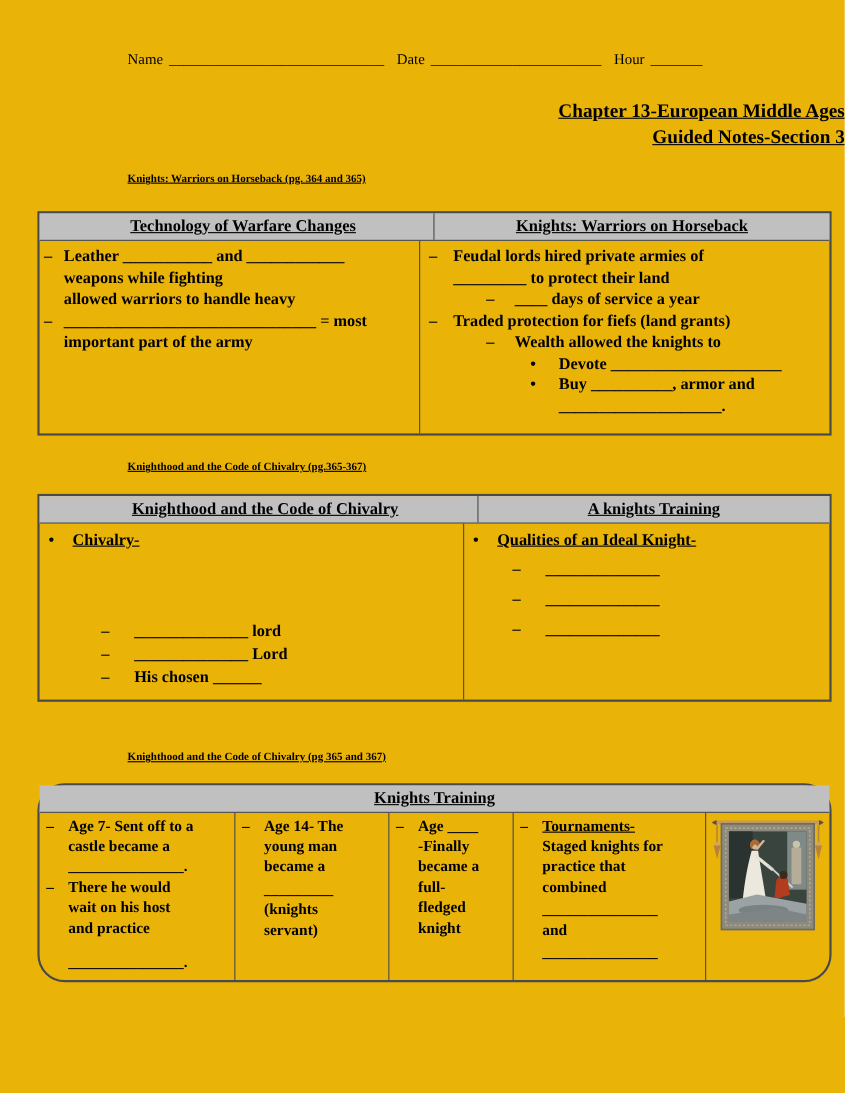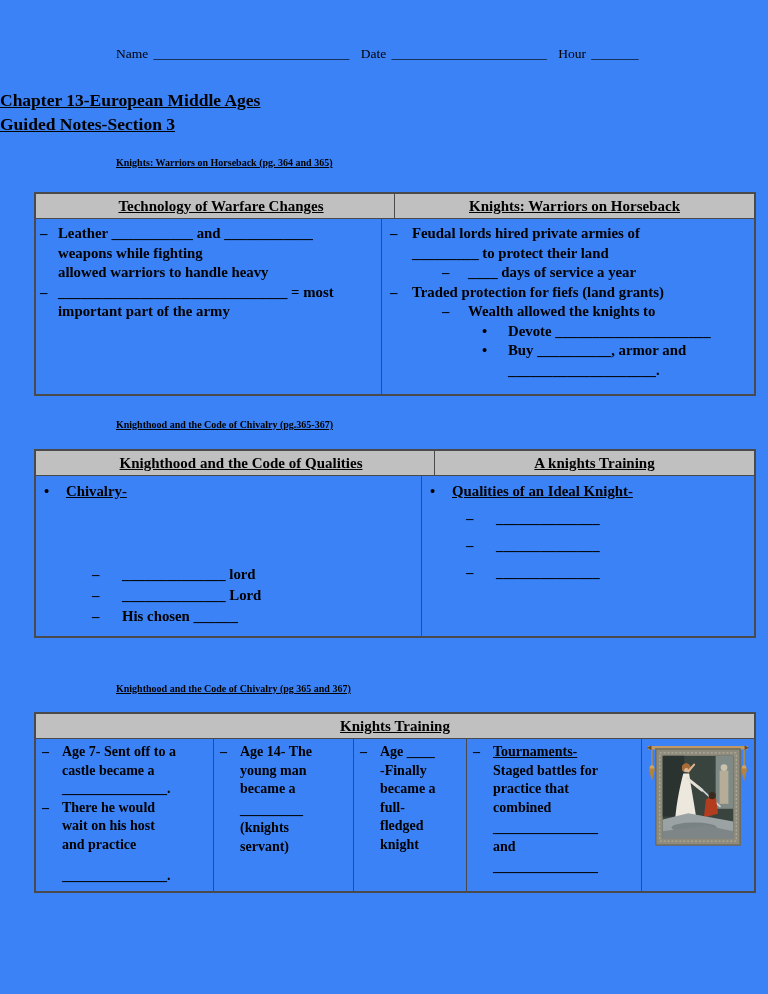--- a/index.html
+++ b/index.html
@@ -1,38 +1,38 @@
 <!DOCTYPE html>
 <html><head>
 <meta charset="utf-8">
 <style>
   html,body{margin:0;padding:0;background:#fff;}
-  .page{position:relative;width:768px;height:994px;background:#3b82f6;
+  .page{position:relative;width:768px;height:994px;background:#eab308;
         font-family:"Liberation Serif","DejaVu Serif",serif;color:#000;overflow:hidden;}
 
   
   .topfields{position:absolute;left:116px;top:46px;font-size:13.5px;white-space:nowrap;}
   .topfields .lbl{margin-right:2px;}
   .topfields .blank{letter-spacing:0;}
   .sp{display:inline-block;width:8px;}
 
   
-  .title{position:absolute;left:0;top:88px;width:100%;text-align:left;
+  .title{position:absolute;left:0;top:88px;width:100%;text-align:right;
          font-size:17.5px;font-weight:bold;line-height:24px;}
   .title .tline{text-decoration:underline;}
 
   
   .sechead{position:absolute;left:116px;font-size:10px;font-weight:bold;
            text-decoration:underline;white-space:nowrap;}
   .sechead.h1{top:157px;} .sechead.h2{top:419px;} .sechead.h3{top:683px;}
 
   
   .tbl{position:absolute;left:34px;width:722px;border:2px solid #4a4a4a;
        box-sizing:border-box;display:flex;flex-direction:column;}
-  .tbl1{top:192px;height:204px;} .tbl2{top:449px;height:189px;} .tbl3{top:712px;height:181px;}
+  .tbl1{top:192px;height:204px;} .tbl2{top:449px;height:189px;} .tbl3{top:712px;height:181px;border-radius:25px;}
   .throw{display:flex;flex:none;background:#c0c0c0;border-bottom:1.5px solid #4a4a4a;}
   .th{font-weight:bold;font-size:15px;line-height:24px;height:24px;text-align:center;
       overflow:hidden;white-space:nowrap;}
   .th .u{text-decoration:underline;}
   .tbody{display:flex;flex:1;min-height:0;}
   .td{box-sizing:border-box;overflow:hidden;}
   .rb{border-right:1.5px solid #4a4a4a;padding-left:12px;}
 
   
   .ln{display:flex;font-weight:bold;white-space:nowrap;}
@@ -153,21 +153,21 @@
             <span class="t">____________________.</span>
           </div>
       </div>
     </div>
   </div>
 
   <div class="sechead h2">Knighthood and the Code of Chivalry (pg.365-367)</div>
 
   <div class="tbl tbl2">
     <div class="throw">
-      <div class="th rb" style="width:386px;"><span class="u">Knighthood and the Code of Qualities</span></div>
+      <div class="th rb" style="width:386px;"><span class="u">Knighthood and the Code of Chivalry</span></div>
       <div class="th" style="flex:1;"><span class="u">A knights Training</span></div>
     </div>
     <div class="tbody">
       <div class="td rb c-left">
         <div class="ln lead">
             <span class="b">•</span>
             <span class="t u">Chivalry-</span>
           </div>
         <div class="gap-big"></div>
         <div class="ln i1">
@@ -293,21 +293,21 @@
             <span class="t">knight</span>
           </div>
       </div>
       <div class="td rb c4">
         <div class="ln">
             <span class="b">–</span>
             <span class="t u">Tournaments-</span>
           </div>
         <div class="ln">
             <span class="b"></span>
-            <span class="t">Staged battles for</span>
+            <span class="t">Staged knights for</span>
           </div>
         <div class="ln">
             <span class="b"></span>
             <span class="t">practice that</span>
           </div>
         <div class="ln">
             <span class="b"></span>
             <span class="t">combined</span>
           </div>
         <div class="ln gap-above-sm">

